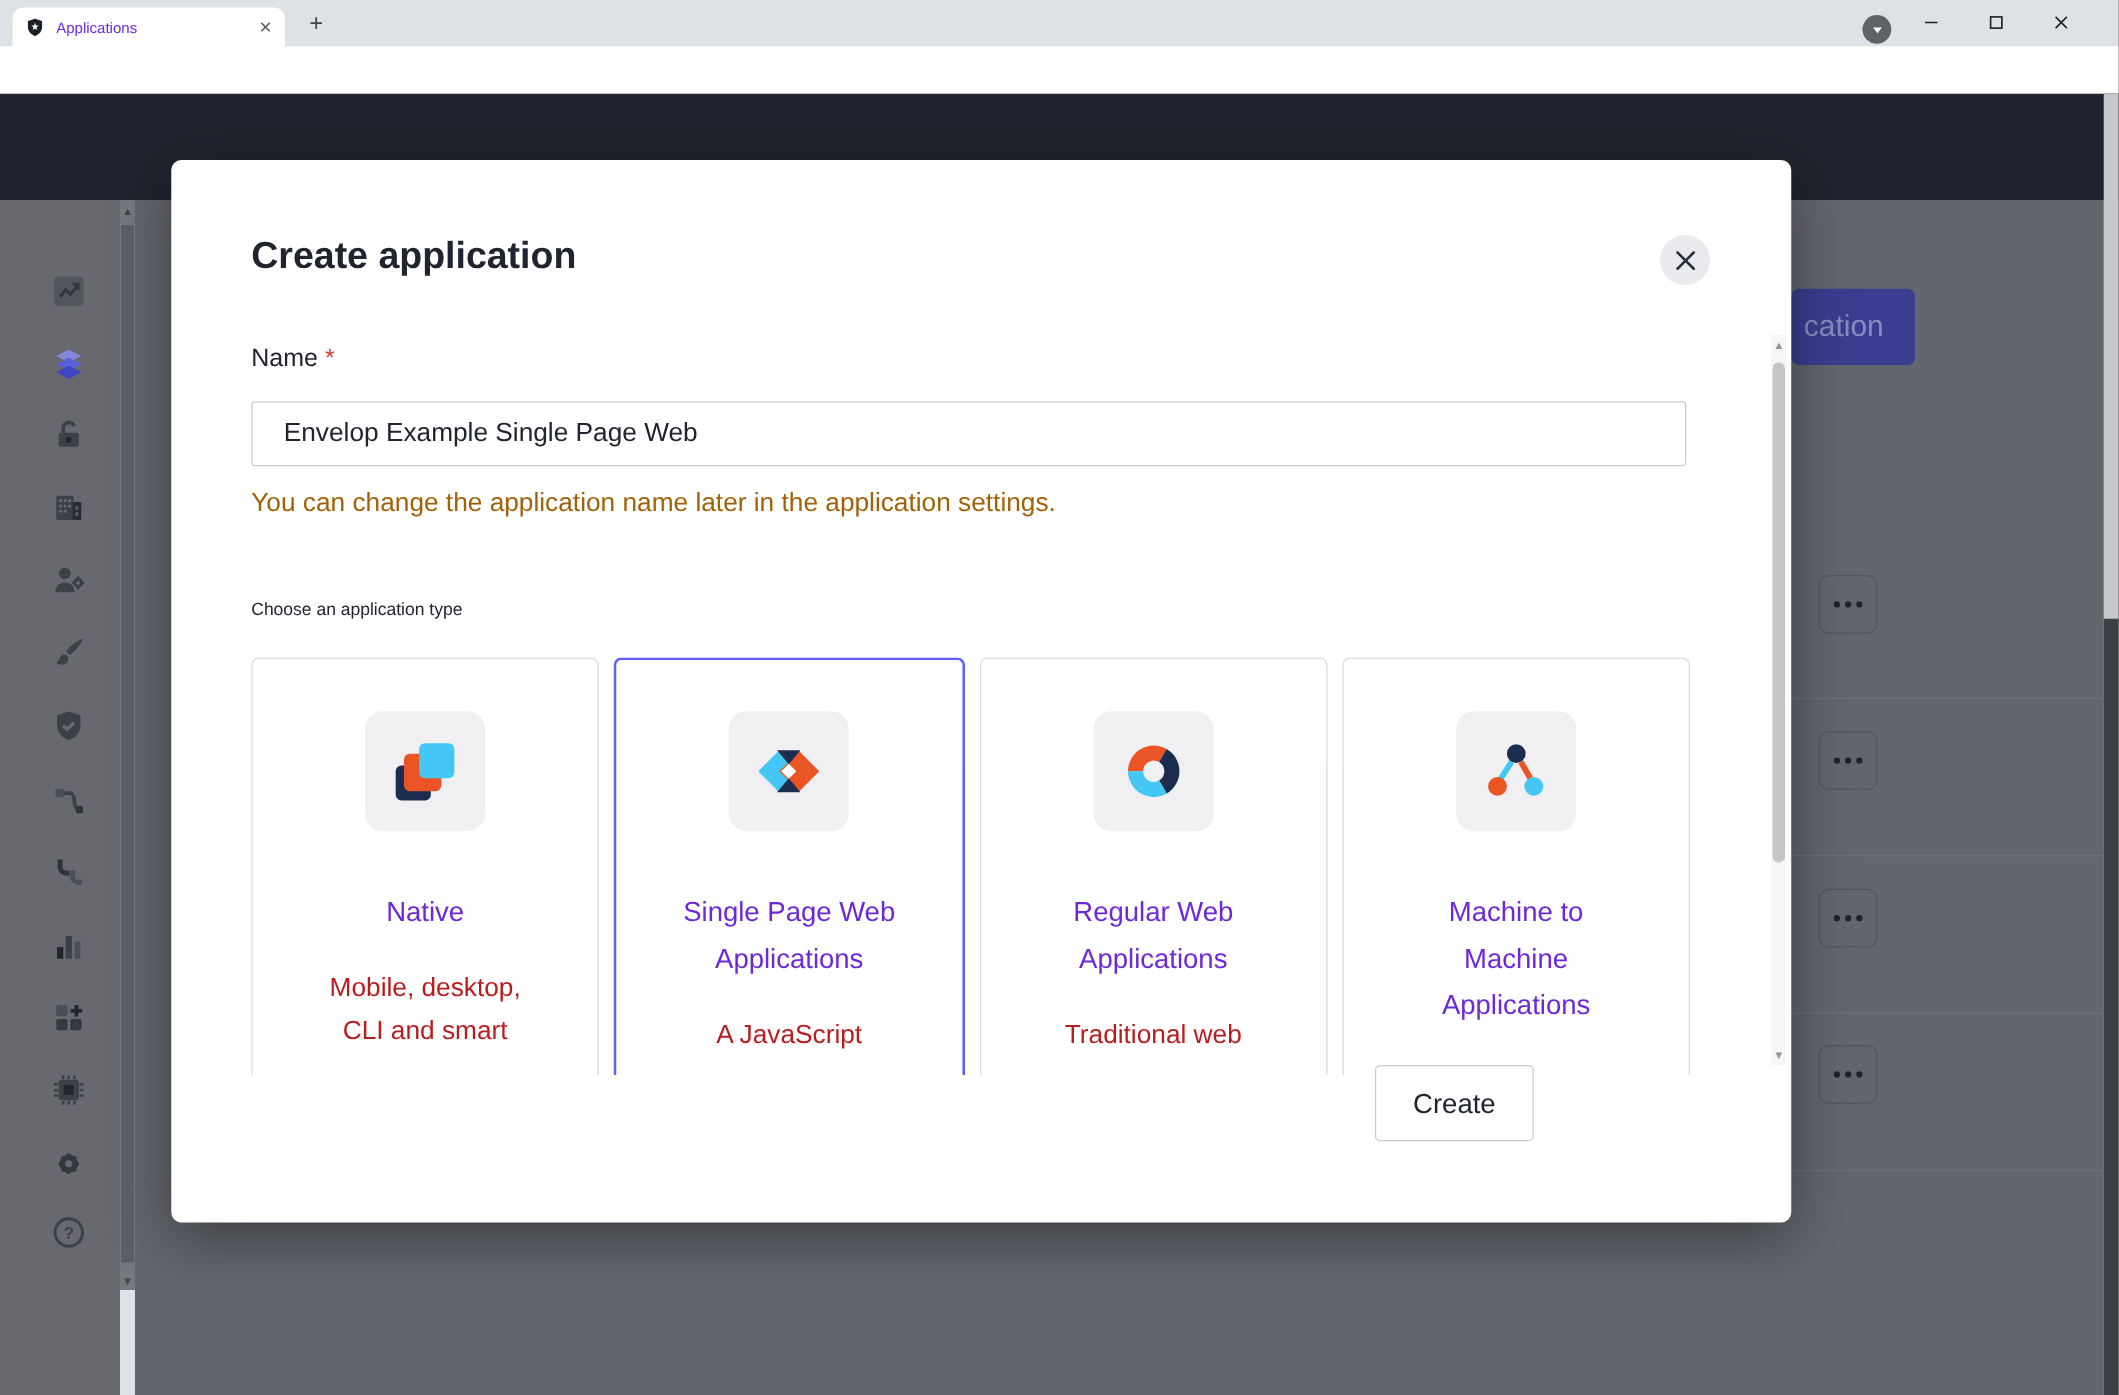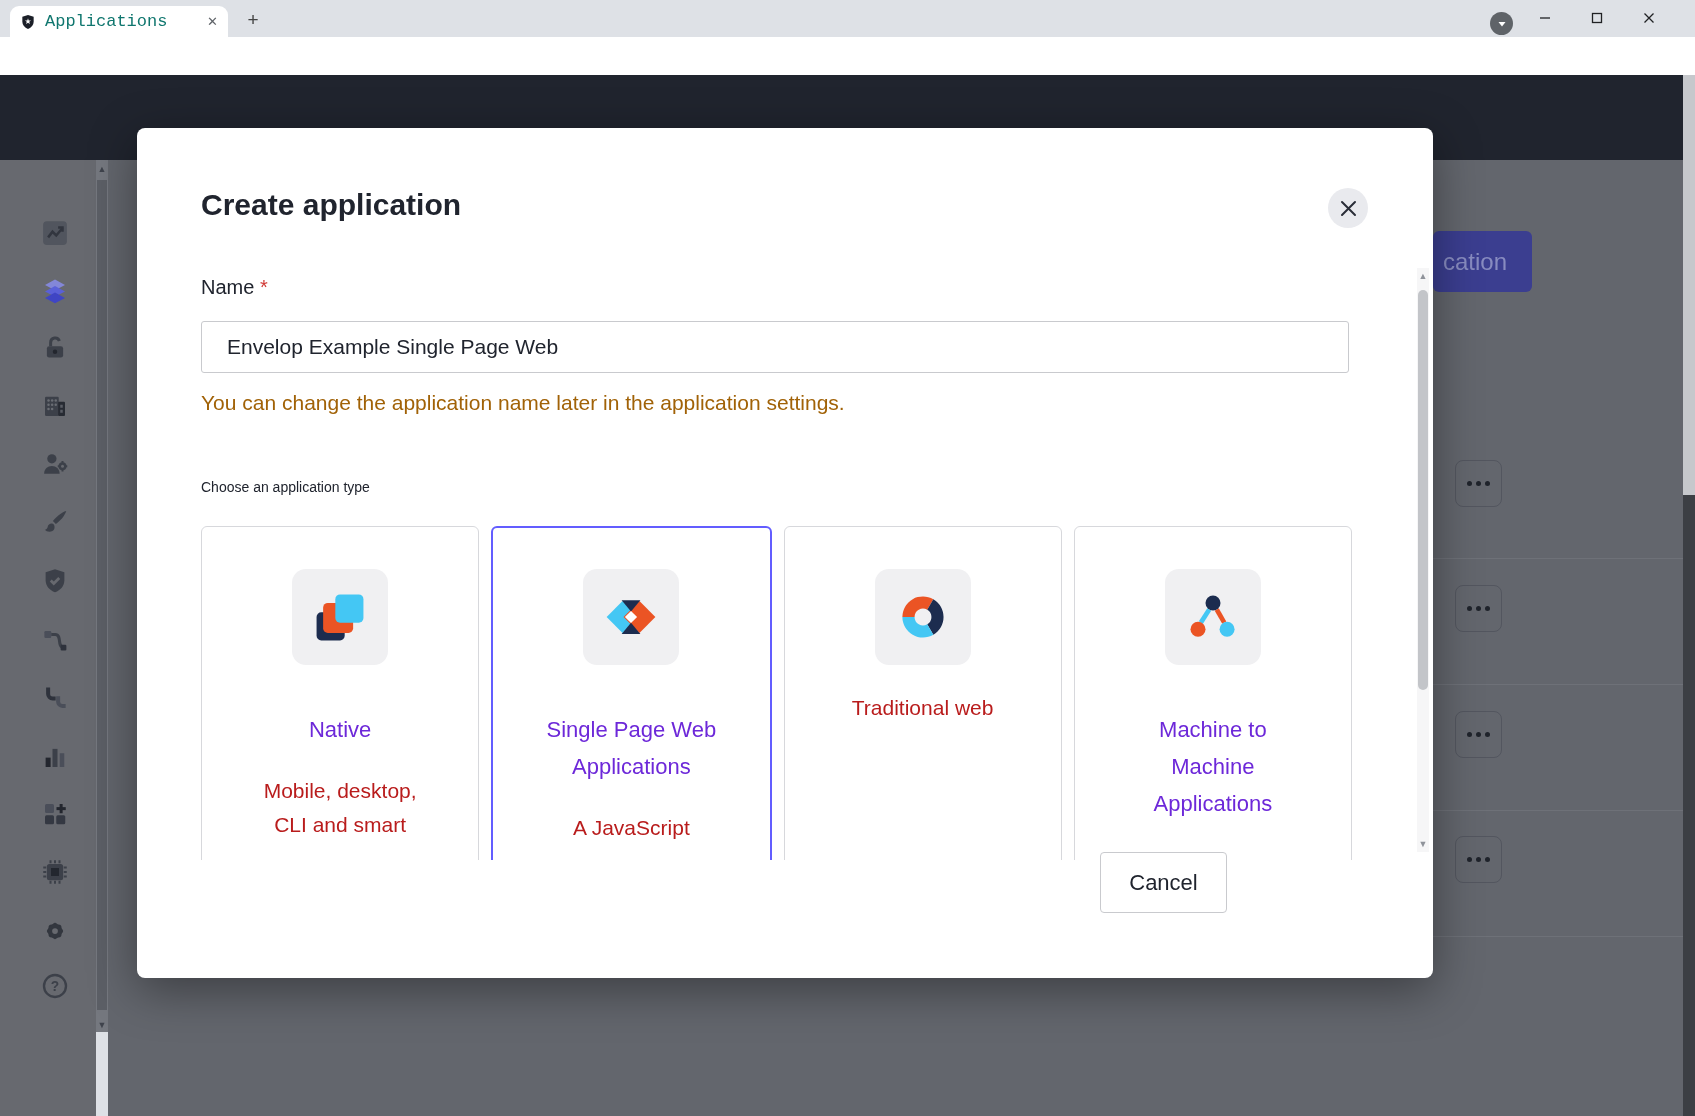--- a/index.html
+++ b/index.html
@@ -3,21 +3,21 @@
 <meta charset="utf-8">
 <style>
   html,body{margin:0;padding:0;background:#202124;}
   *{box-sizing:border-box;font-family:"Liberation Sans",sans-serif;}
   .stage{position:relative;width:1695px;height:1116px;overflow:hidden;background:#dee1e6;}
   .abs{position:absolute;}
 
   
   .tabstrip{left:0;top:0;width:1695px;height:37px;background:#dee1e6;}
   .tab{left:10px;top:6px;width:218px;height:31px;background:#fff;border-radius:9px 9px 0 0;display:flex;align-items:center;padding:0 10px;gap:9px;}
-  .tab-title{font-size:17px;color:#0f766e;flex:1;white-space:nowrap;overflow:hidden;font-family:Liberation Mono, monospace;}
+  .tab-title{font-size:12px;color:#6d28d9;flex:1;white-space:nowrap;overflow:hidden;}
   .tab-close{color:#5f6368;font-size:13px;line-height:1;cursor:default;}
   .newtab{left:240px;top:7px;width:26px;height:26px;color:#444;font-size:19px;display:flex;align-items:center;justify-content:center;}
   .updcircle{left:1490px;top:12px;width:23px;height:23px;border-radius:50%;background:#5f6368;display:flex;align-items:center;justify-content:center;}
   .winbtn{top:4px;width:34px;height:28px;display:flex;align-items:center;justify-content:center;color:#202124;}
   .toolbar{left:0;top:37px;width:1695px;height:38px;background:#fff;}
   .navic{top:44px;width:24px;height:24px;display:flex;align-items:center;justify-content:center;}
   .omnibox{left:104px;top:42px;width:1081px;height:28px;background:#f1f3f4;border-radius:14px;display:flex;align-items:center;padding:0 10px;}
   .url{font-size:13.5px;color:#202124;margin-left:8px;flex:1;white-space:nowrap;overflow:hidden;}
   .extic{top:45px;width:22px;height:22px;display:flex;align-items:center;justify-content:center;position:absolute;}
   .badge4{position:absolute;right:-4px;bottom:-4px;background:#5f6368;color:#fff;font-size:9px;padding:0 2px;line-height:11px;}
@@ -424,20 +424,21 @@
 
       <div class="card">
         <div class="tile">
           <svg width="60" height="60" viewBox="0 0 64 64">
               <path d="M10 32A22 22 0 0 1 43 13L36.5 24.2A9 9 0 0 0 23 32Z" fill="#eb5424"></path>
               <path d="M43 13A22 22 0 0 1 43 51L36.5 39.8A9 9 0 0 0 36.5 24.2Z" fill="#1c2c4f"></path>
               <path d="M43 51A22 22 0 0 1 10 32L23 32A9 9 0 0 0 36.5 39.8Z" fill="#44c7f4"></path>
               <circle cx="32" cy="32" r="8.2" fill="#f0f0f2"></circle>
             </svg>
         </div>
+        <div class="c-title">Regular Web Applications</div>
         <div class="c-desc">
           <div>Traditional web</div>
         </div>
       </div>
 
       <div class="card">
         <div class="tile">
           <svg width="60" height="60" viewBox="0 0 64 64">
               <line x1="28" y1="24" x2="19" y2="38" stroke="#44c7f4" stroke-width="5"></line>
               <line x1="36" y1="24" x2="44" y2="38" stroke="#eb5424" stroke-width="5"></line>
@@ -449,16 +450,16 @@
         <div class="c-title">Machine to Machine Applications</div>
         <div class="c-desc"></div>
       </div>
     </div>
 
     <div class="abs m-scroll"></div>
     <div class="abs m-sarrow" style="top:141px;">▲</div>
     <div class="abs m-thumb"></div>
     <div class="abs m-sarrow" style="top:709px;">▼</div>
 
-    <div class="abs btn btn-cancel">Cancel</div>
+    <div class="abs btn btn-cancel">Create</div>
   </div>
 
 </div>
 
 </body></html>

